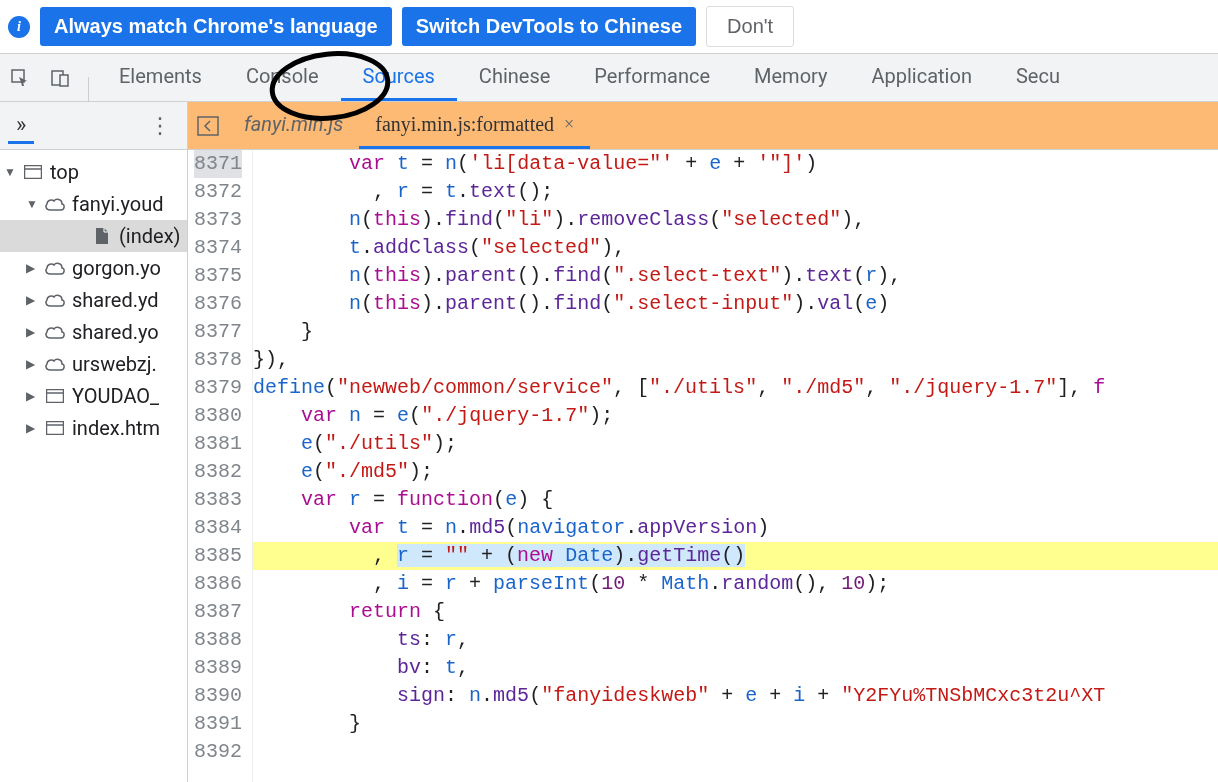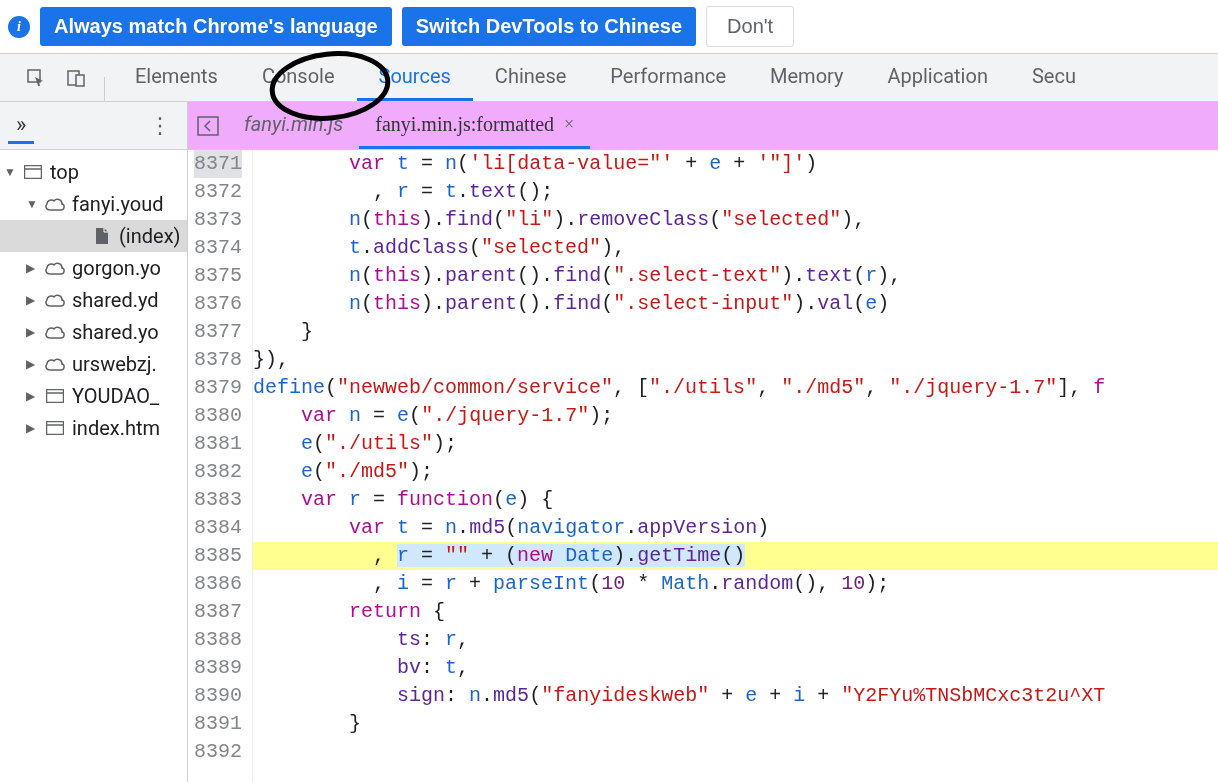--- a/index.html
+++ b/index.html
@@ -55,21 +55,20 @@
   cursor: pointer;
 }
 .tab-row {
   display: flex;
   align-items: flex-end;
   gap: 0;
   background: #f1f3f4;
   border-bottom: 1px solid #d0d0d0;
   height: 48px;
   font-size: 20px;
-  padding-left: 16px;
 }
 .toolbar-btn {
   width: 40px;
   display: flex;
   justify-content: center;
   align-items: center;
   height: 100%;
   cursor: pointer;
 }
 .toolbar-sep {
@@ -152,21 +151,21 @@
   flex: 1;
   display: flex;
   flex-direction: column;
   overflow: hidden;
 }
 .file-tabs {
   display: flex;
   align-items: center;
   height: 48px;
   border-bottom: 1px solid #d0d0d0;
-  background: #f0abfc;
+  background: #fdba74;
   font-size: 20px;
 }
 .nav-toggle {
   width: 40px;
   display: flex;
   align-items: center;
   justify-content: center;
   height: 100%;
   cursor: pointer;
 }

